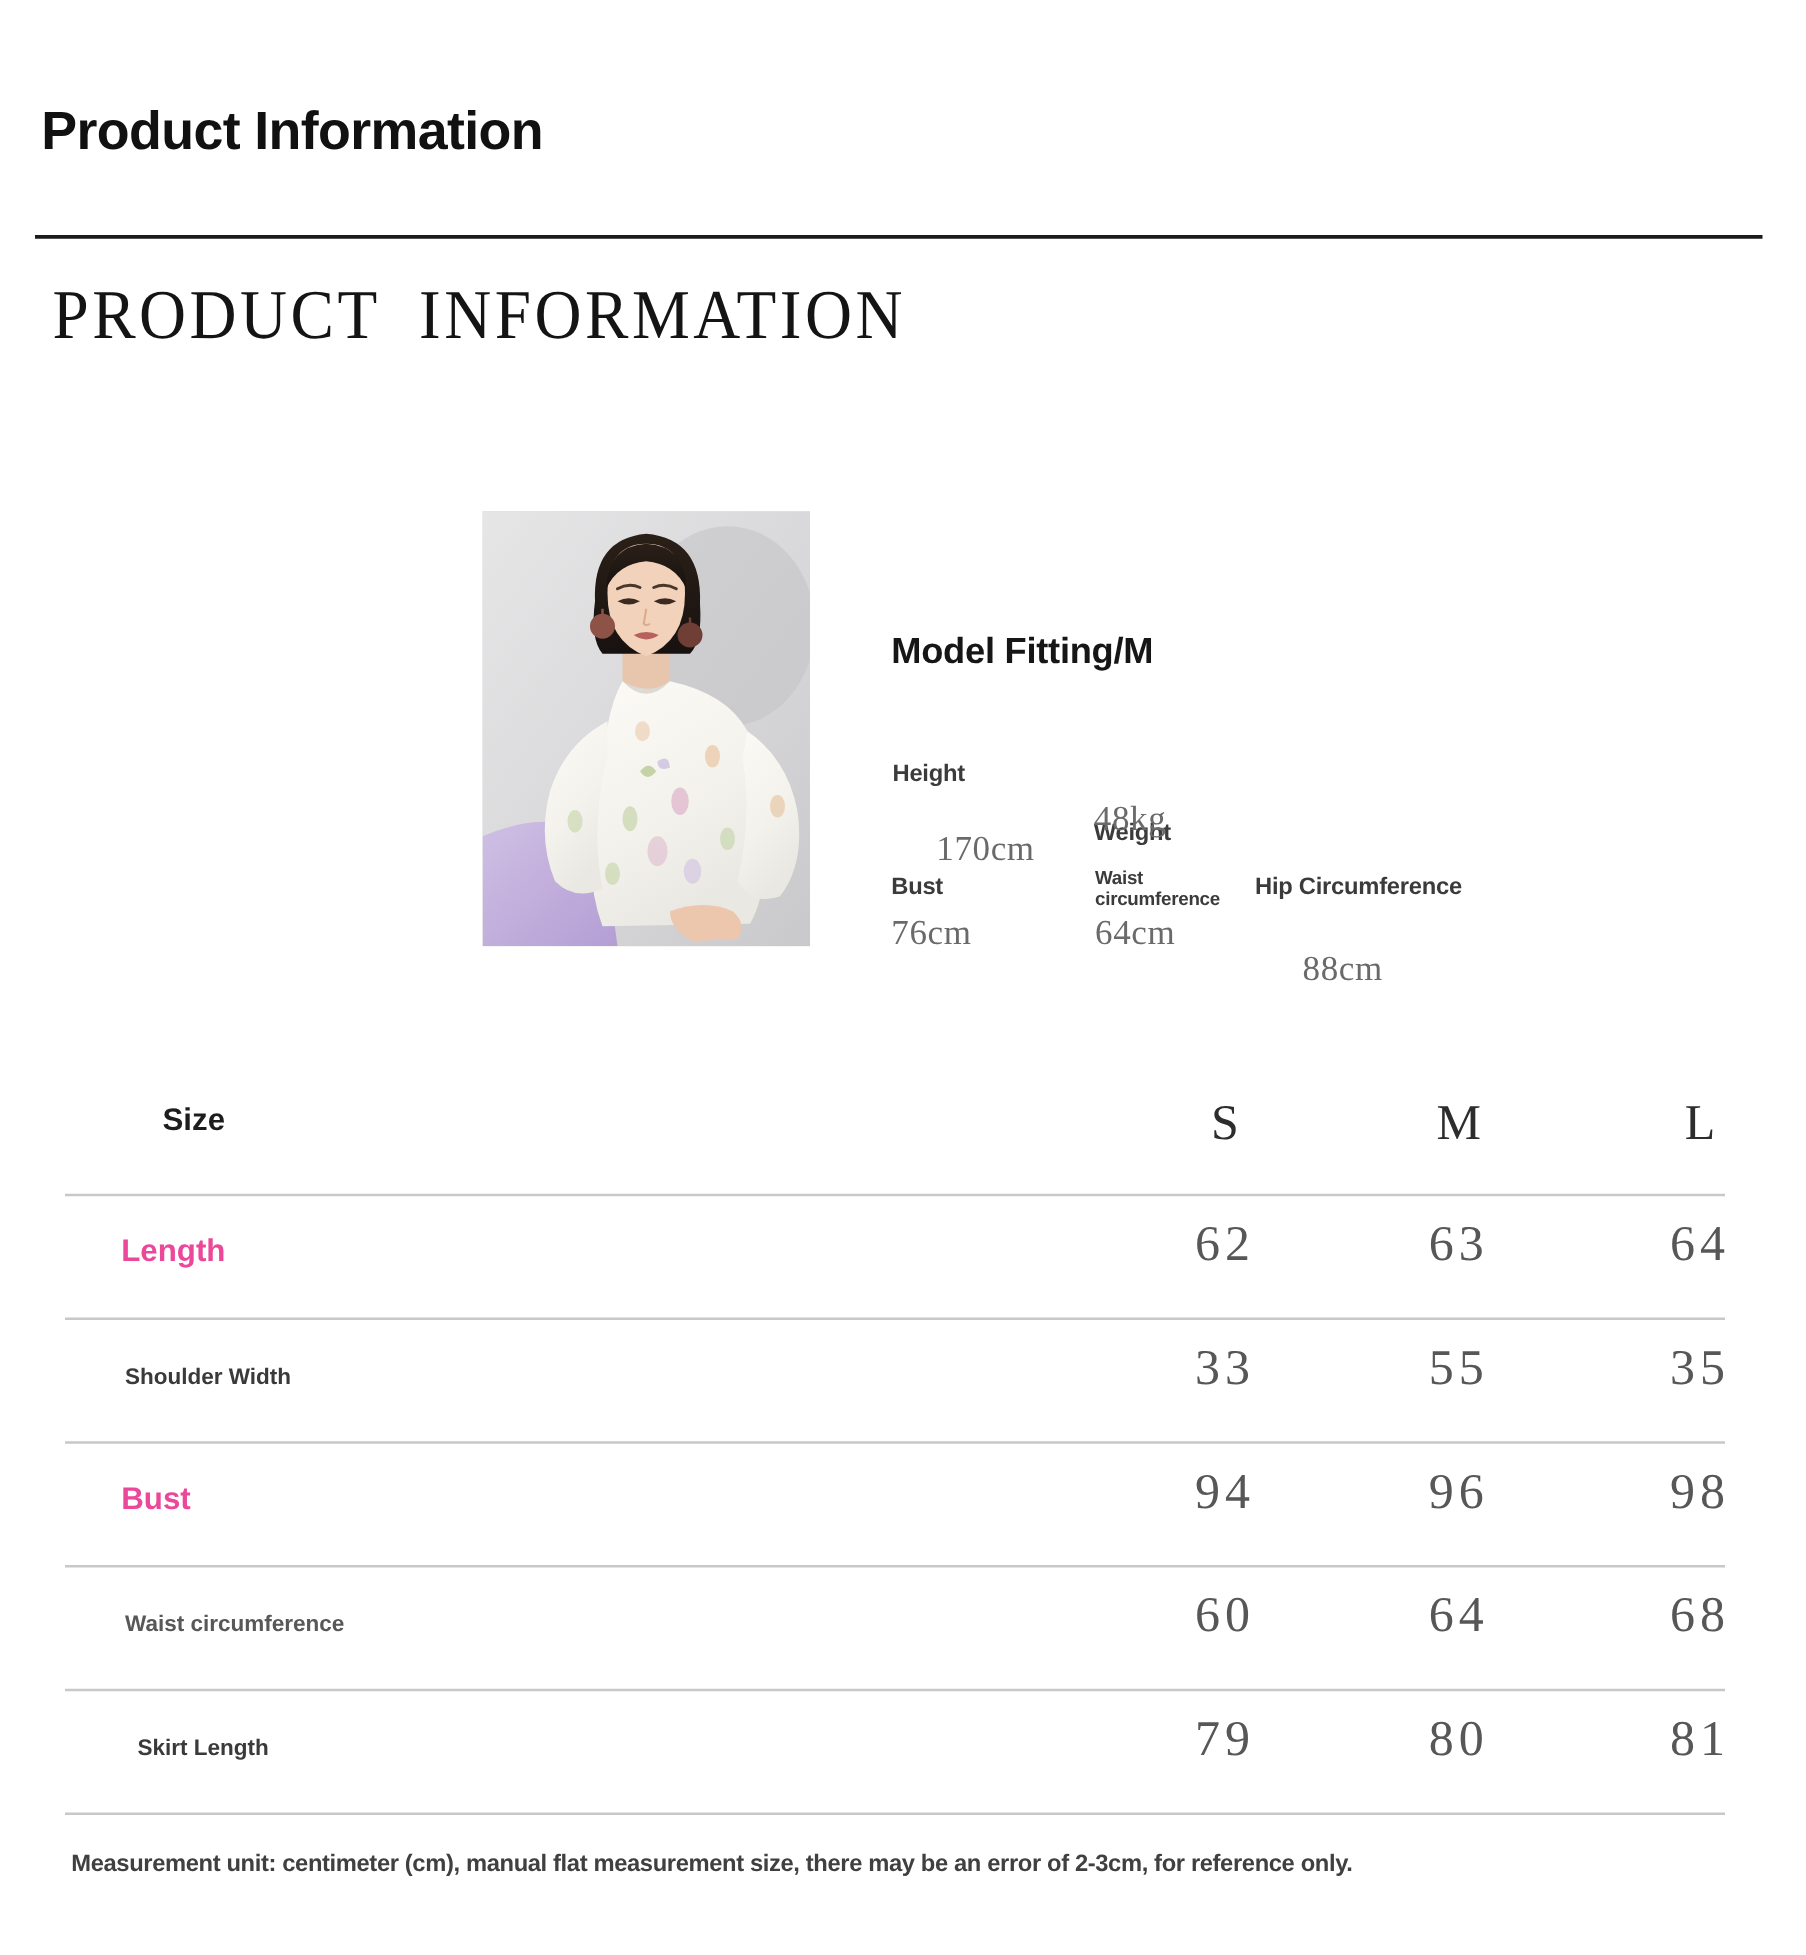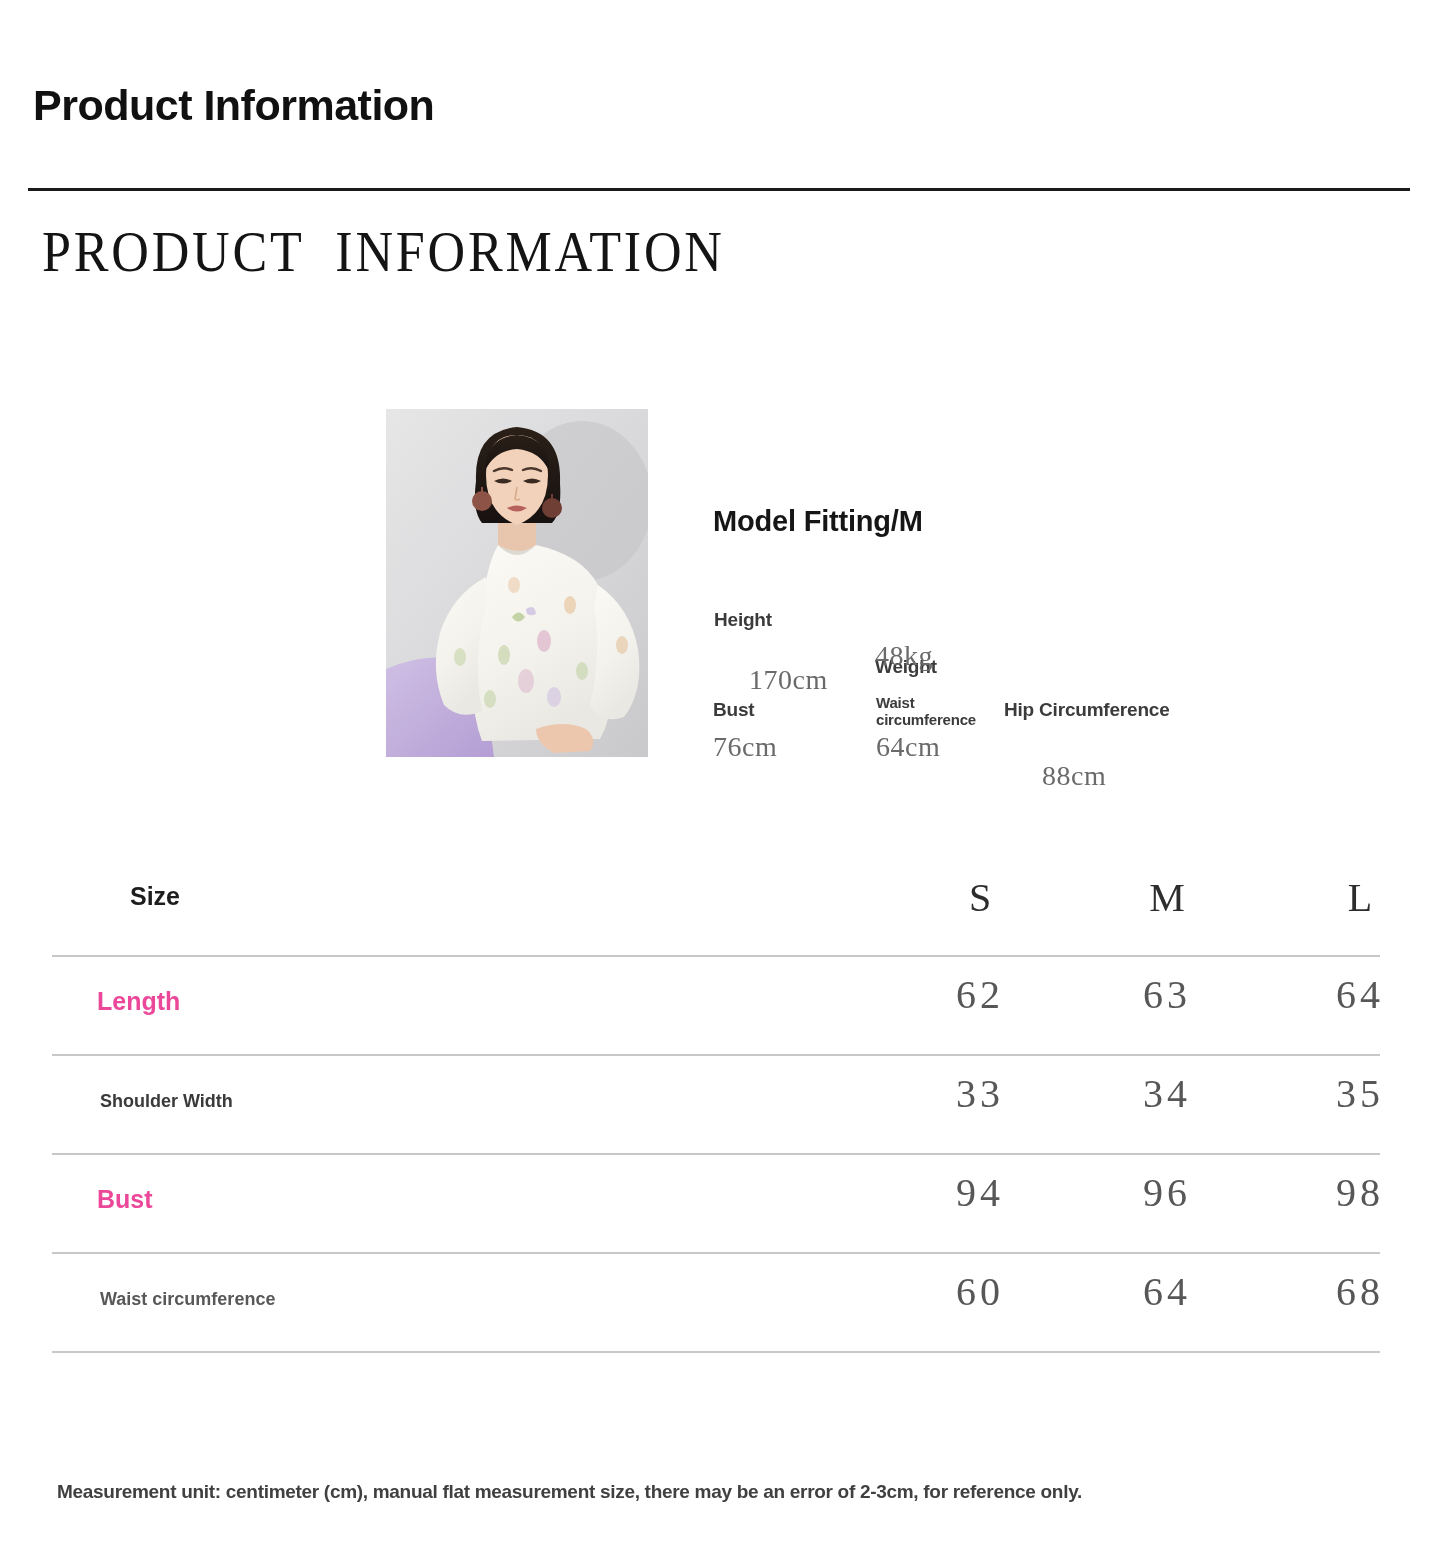--- a/index.html
+++ b/index.html
@@ -299,37 +299,44 @@
     <div class="st-label big" style="top:30px">Length</div>
     <div class="st-col val col-s" style="top:14px">62</div>
     <div class="st-col val col-m" style="top:14px">63</div>
     <div class="st-col val col-l" style="top:14px">64</div>
     <div class="st-line" style="top:97px"></div>
   </div>
 
   <div class="st-row">
     <div class="st-label midb" style="top:35px">Shoulder Width</div>
     <div class="st-col val col-s" style="top:14px">33</div>
-    <div class="st-col val col-m" style="top:14px">34</div>
+    <div class="st-col val col-m" style="top:14px">55</div>
     <div class="st-col val col-l" style="top:14px">35</div>
     <div class="st-line" style="top:97px"></div>
   </div>
 
   <div class="st-row">
     <div class="st-label big" style="top:30px">Bust</div>
     <div class="st-col val col-s" style="top:14px">94</div>
     <div class="st-col val col-m" style="top:14px">96</div>
     <div class="st-col val col-l" style="top:14px">98</div>
     <div class="st-line" style="top:97px"></div>
   </div>
 
   <div class="st-row">
     <div class="st-label mid" style="top:35px">Waist circumference</div>
     <div class="st-col val col-s" style="top:14px">60</div>
     <div class="st-col val col-m" style="top:14px">64</div>
     <div class="st-col val col-l" style="top:14px">68</div>
     <div class="st-line" style="top:97px"></div>
   </div>
 
+  <div class="st-row">
+    <div class="st-label midb" style="top:35px;left:58px">Skirt Length</div>
+    <div class="st-col val col-s" style="top:14px">79</div>
+    <div class="st-col val col-m" style="top:14px">80</div>
+    <div class="st-col val col-l" style="top:14px">81</div>
+    <div class="st-line" style="top:97px"></div>
+  </div>
 
 </div>
 
 <div class="footer-note">Measurement unit: centimeter (cm), manual flat measurement size, there may be an error of 2-3cm, for reference only.</div>
 
 </body></html>

